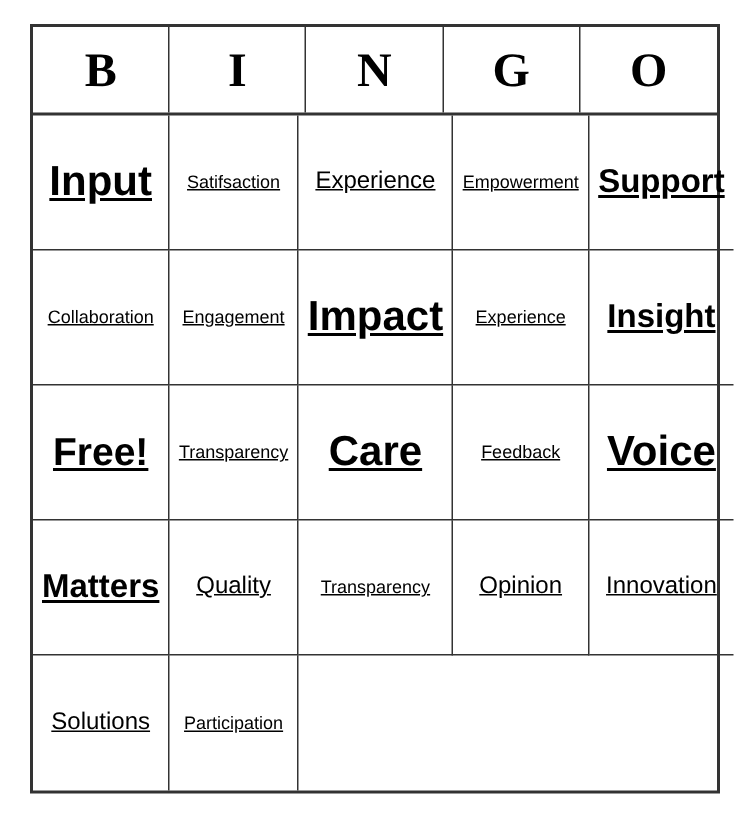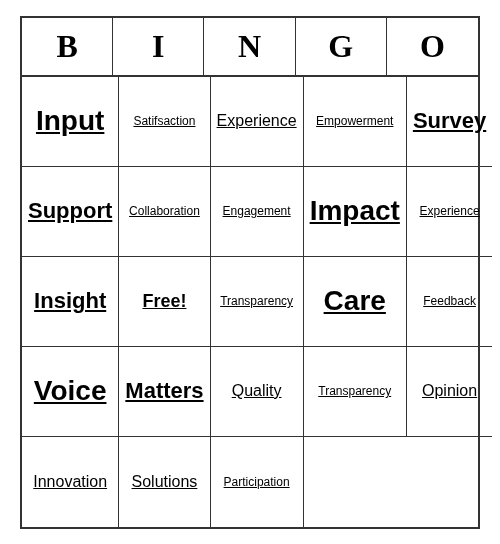--- a/index.html
+++ b/index.html
@@ -83,21 +83,21 @@
 
     .size-md {
       font-size: 16px;
     }
 
     .size-sm {
       font-size: 12px;
     }
 
     .free-cell {
-      font-size: 18px;
+      font-size: 26px;
       font-weight: bold;
     }
   </style>
 </head>
 <body>
 
 <div class="bingo-card">
   <div class="bingo-header">
   <div class="bingo-header-cell">B</div>
       <div class="bingo-header-cell">I</div>
@@ -110,23 +110,20 @@
         <span class="cell-text size-xl">Input</span>
       </div>
       <div class="bingo-cell">
         <span class="cell-text size-sm">Satifsaction</span>
       </div>
       <div class="bingo-cell">
         <span class="cell-text size-md">Experience</span>
       </div>
       <div class="bingo-cell">
         <span class="cell-text size-sm">Empowerment</span>
-      </div>
-      <div class="bingo-cell">
-        <span class="cell-text size-lg">Survey</span>
       </div>
       <div class="bingo-cell">
         <span class="cell-text size-lg">Support</span>
       </div>
       <div class="bingo-cell">
         <span class="cell-text size-sm">Collaboration</span>
       </div>
       <div class="bingo-cell">
         <span class="cell-text size-sm">Engagement</span>
       </div>

